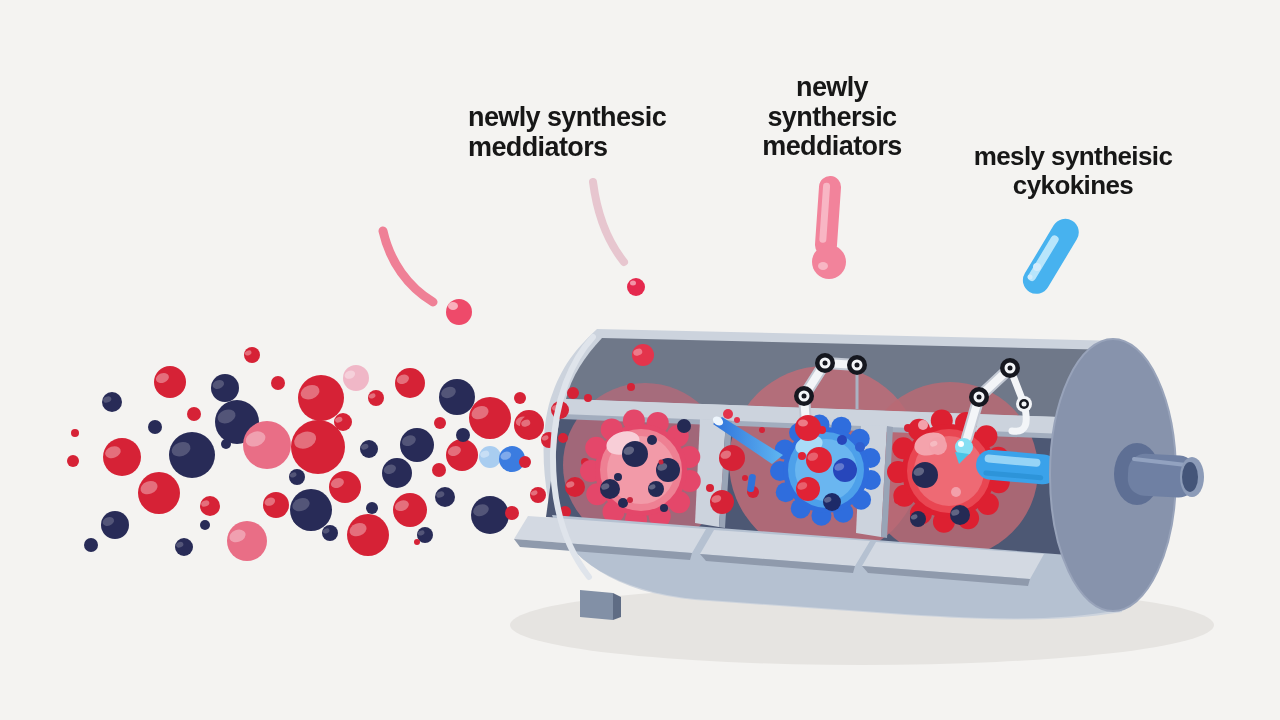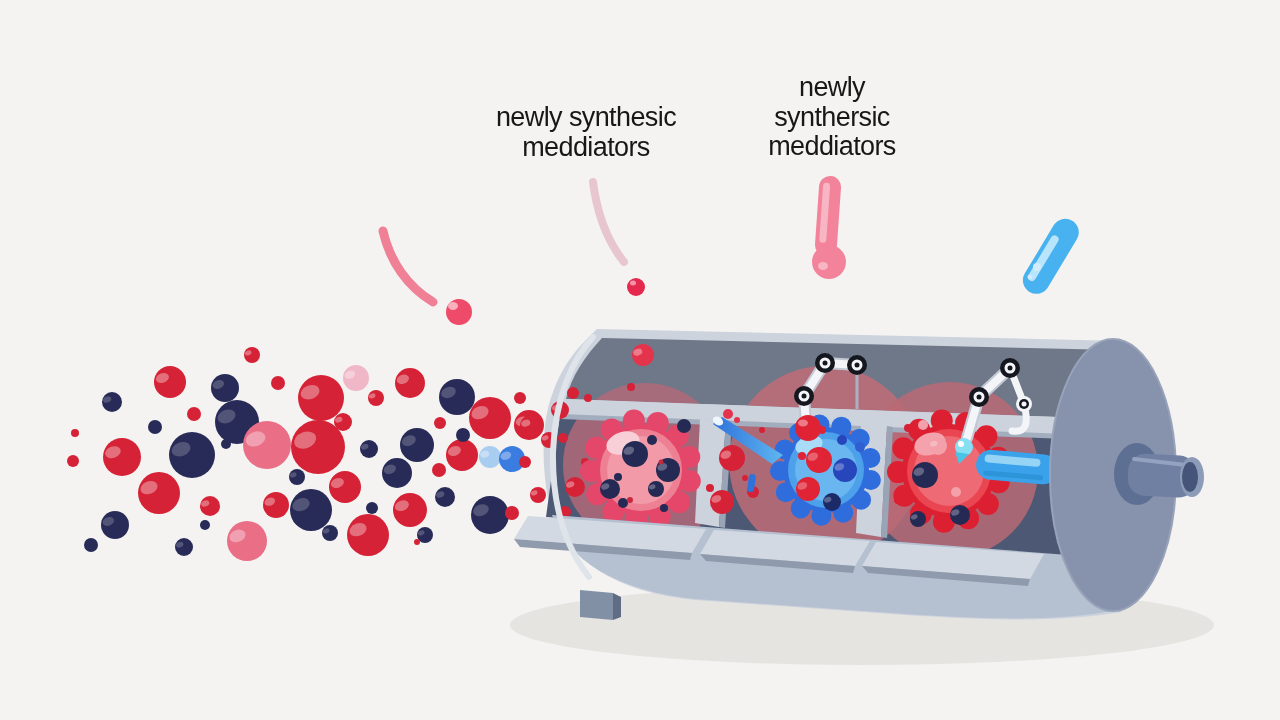--- a/index.html
+++ b/index.html
@@ -1,22 +1,22 @@
 <!DOCTYPE html>
 <html><head>
 <meta charset="utf-8">
 <style>
   html,body{margin:0;padding:0;background:#ffffff;}
   .stage{position:relative;width:1280px;height:720px;overflow:hidden;
          font-family:"Liberation Sans",sans-serif;background:#f4f3f1;}
   .stage svg{position:absolute;left:0;top:0;}
-  .label{position:absolute;font-weight:normal;color:#171717;white-space:pre-line;
+  .label{position:absolute;font-weight:bold;color:#171717;white-space:pre-line;
          line-height:1.1;letter-spacing:-0.6px;}
   #label-preformed{left:316px;top:157px;font-size:27px;text-align:left;}
-  #label-newly1{left:468px;top:103px;width:236px;text-align:center;font-size:27px;}
+  #label-newly1{left:468px;top:103px;width:236px;text-align:left;font-size:27px;}
   #label-newly2{left:757px;top:73px;width:150px;text-align:center;font-size:27px;}
   #label-cytokines{left:958px;top:142px;width:230px;text-align:center;font-size:26px;}
 </style>
 </head>
 <body>
 
 <div class="stage" style="background: rgb(244, 243, 241);">
 
 <svg width="1280" height="720" viewBox="0 0 1280 720">
   <defs>
@@ -387,14 +387,16 @@
       <circle cx="1030" cy="277" r="2.5" fill="#d3ecfc"></circle>
     </g>
   </g>
 </svg>
 
 <div class="label" id="label-newly1">newly synthesic
 meddiators</div>
 <div class="label" id="label-newly2">newly
 synthersic
 meddiators</div>
+<div class="label" id="label-cytokines">mesly syntheisic
+cykokines</div>
 
 </div>
 
 </body></html>

